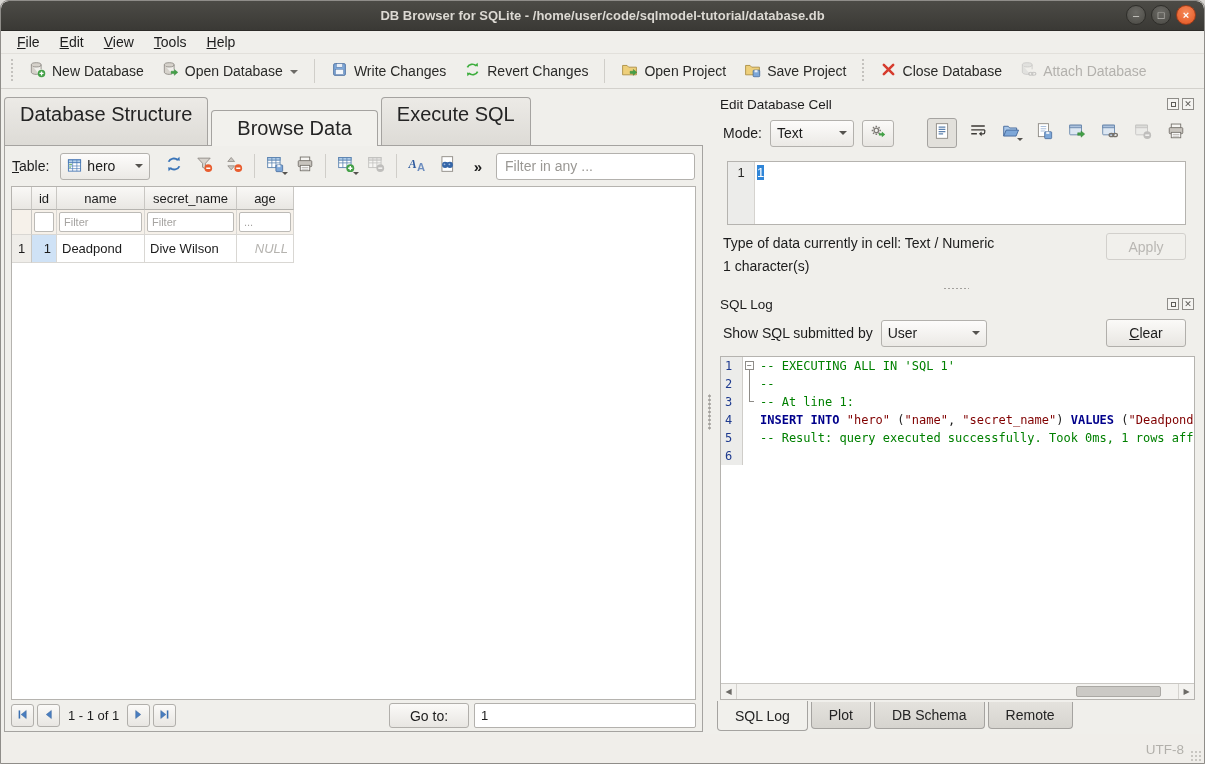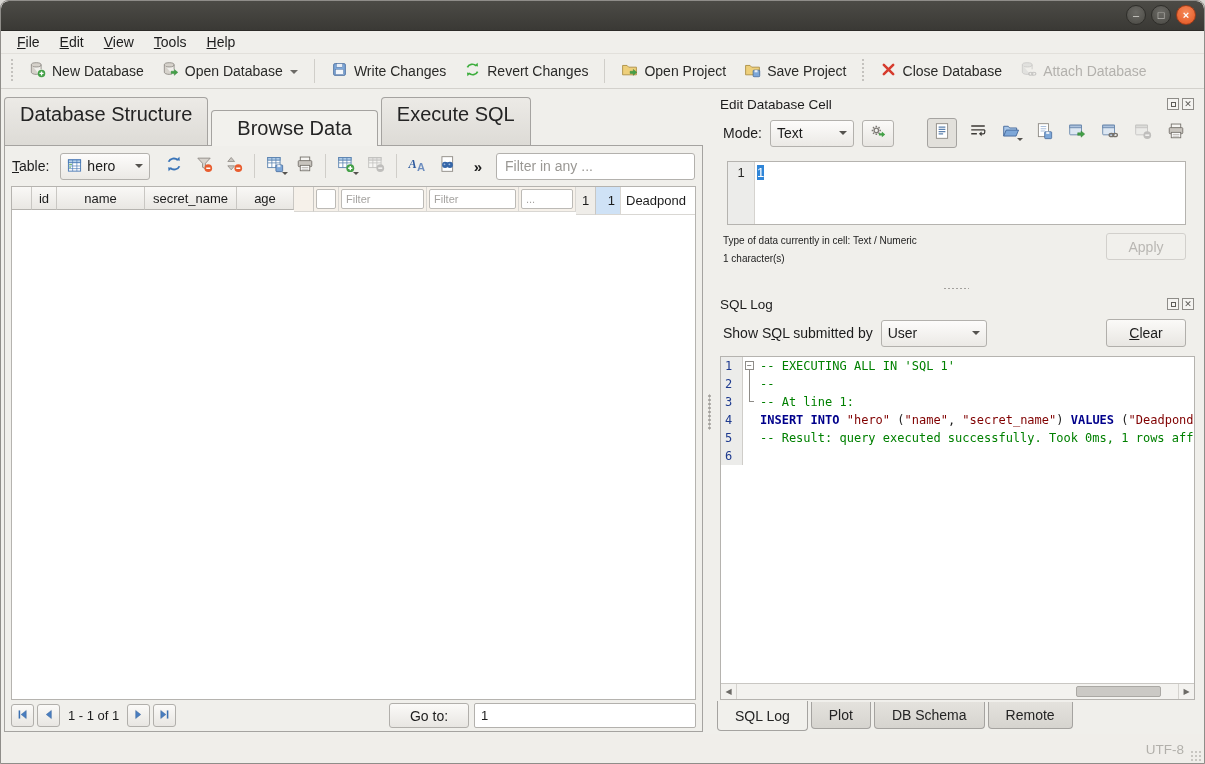--- a/index.html
+++ b/index.html
@@ -44,21 +44,21 @@
   .combo svg { width:15px; height:15px; }
   .ibtn { width:26px; height:26px; display:flex; align-items:center; justify-content:center; position:relative; border-radius:3px; }
   .ibtn svg { width:18px; height:18px; }
   .ibtn.disabled svg { opacity:.4; filter:grayscale(1); }
   .ibtn .mini-caret { position:absolute; right:0px; bottom:1px; width:0; height:0; border:3.5px solid transparent; border-top-color:#55534f; }
   .chev { font-size:15px; color:#1c1c1c; padding:0 3px; font-weight:bold; }
   .filter-any { flex:1; height:27px; border:1px solid #b3b1ad; border-radius:3px; background:#fff; padding:0 8px; font-size:14px; color:#1c1c1c; font-family:"Liberation Sans",sans-serif; }
   .filter-any::placeholder { color:#9a9894; }
 
   
-  .grid-wrap { flex:1; margin:0 6px; border:1px solid #b5b3af; background:#fff; overflow:hidden; display:flex; flex-direction:row; min-height:0; }
+  .grid-wrap { flex:1; margin:0 6px; border:1px solid #b5b3af; background:#fff; overflow:hidden; display:flex; flex-direction:column; min-height:0; }
   .grow { display:flex; }
   .gcell { border-right:1px solid #d9d7d3; border-bottom:1px solid #d9d7d3; font-size:13px; color:#1c1c1c; display:flex; align-items:center; padding:0 5px; overflow:hidden; white-space:nowrap; }
   .ghead .gcell { background:linear-gradient(#f9f8f6,#e9e7e3); border-right:1px solid #c9c7c3; border-bottom:1px solid #b5b3af; justify-content:center; height:23px; }
   .gutter { background:#efede9; border-right:1px solid #c9c7c3; justify-content:center; }
   .gfilter .gcell { height:25px; background:#f6f1ea; padding:2px 2px; }
   .gfilter input { width:100%; height:20px; border:1px solid #bcbab6; border-radius:2px; font-size:11px; padding:0 4px; font-family:"Liberation Sans",sans-serif; color:#1c1c1c; background:#fff; }
   .gfilter input::placeholder { color:#a5a3a0; }
   .gdata .gcell { height:28px; }
   .cell-sel { background:#cfe2f6; }
   .cell-null { color:#b5b3af; font-style:italic; justify-content:flex-end; }
@@ -91,21 +91,21 @@
   .cell-icons { margin-left:auto; display:flex; align-items:center; gap:9px; padding-right:6px; }
   .cell-icons .ibtn { width:24px; height:24px; }
   .ibtn.pressed { border:1px solid #a5a3a0; background:#e2e0db; width:30px; height:30px; }
 
   .cell-editor { margin:10px 12px 0 14px; height:64px; border:1px solid #b5b3af; background:#fff; display:flex; }
   .ce-gutter { width:27px; background:#ececea; border-right:1px solid #d5d3cf; font-size:13px; color:#2a2a28; text-align:center; padding-top:3px; }
   .ce-body { flex:1; font-size:13px; padding:3px 2px; color:#1c1c1c; }
   .ce-sel { background:#3086d8; color:#fff; }
 
   .cell-info { position:relative; padding:10px 12px 0 10px; height:58px; }
-  .cell-info .row1 { font-size:10px; color:#1c1c1c; margin-bottom:7px; }
+  .cell-info .row1 { font-size:14px; color:#1c1c1c; margin-bottom:7px; }
   .apply-btn { position:absolute; right:12px; top:8px; width:80px; height:27px; background:#f1f0ec; border:1px solid #d2d0cc; border-radius:3px; color:#b9b7b3; font-size:14px; display:flex; align-items:center; justify-content:center; }
 
   .h-split { height:10px; display:flex; align-items:center; justify-content:center; }
   .h-split .dots { width:26px; height:3px; background-image:radial-gradient(#a3a19d 1px,transparent 1.3px); background-size:4px 3px; }
 
   .log-filter-row { height:36px; display:flex; align-items:center; padding:0 12px 0 10px; gap:8px; }
   .clear-btn { margin-left:auto; width:80px; height:28px; background:linear-gradient(#fbfaf8,#e8e6e2); border:1px solid #b1afab; border-radius:3px; font-size:14px; color:#1c1c1c; display:flex; align-items:center; justify-content:center; }
   .clear-btn u, .lbl u { text-decoration:underline; }
 
   .log-editor { flex:1; margin:5px 3px 0 7px; border:1px solid #b5b3af; background:#fff; display:flex; flex-direction:column; min-height:0; }
@@ -136,20 +136,21 @@
   .statusbar { height:30px; display:flex; align-items:center; justify-content:flex-end; padding-right:20px; background:#f0eeea; position:relative; }
   .status-enc { color:#b2b0ab; font-size:13.5px; }
   .grip { position:absolute; right:2px; bottom:2px; width:12px; height:12px; background-image:radial-gradient(#c8c6c1 1.2px,transparent 1.4px); background-size:4px 4px; }
 </style>
 </head>
 <body>
 
 <div class="window">
 
   <div class="titlebar">
+    <span class="titlebar-text">DB Browser for SQLite - /home/user/code/sqlmodel-tutorial/database.db</span>
     <span class="win-controls" id="win-controls">
         <span class="wbtn minimize">–</span>
         <span class="wbtn maximize">□</span>
         <span class="wbtn close">×</span>
       </span>
   </div>
 
   <div class="menubar" id="menubar">
       <span class="menu-item"><u>F</u>ile</span>
       <span class="menu-item"><u>E</u>dit</span>

